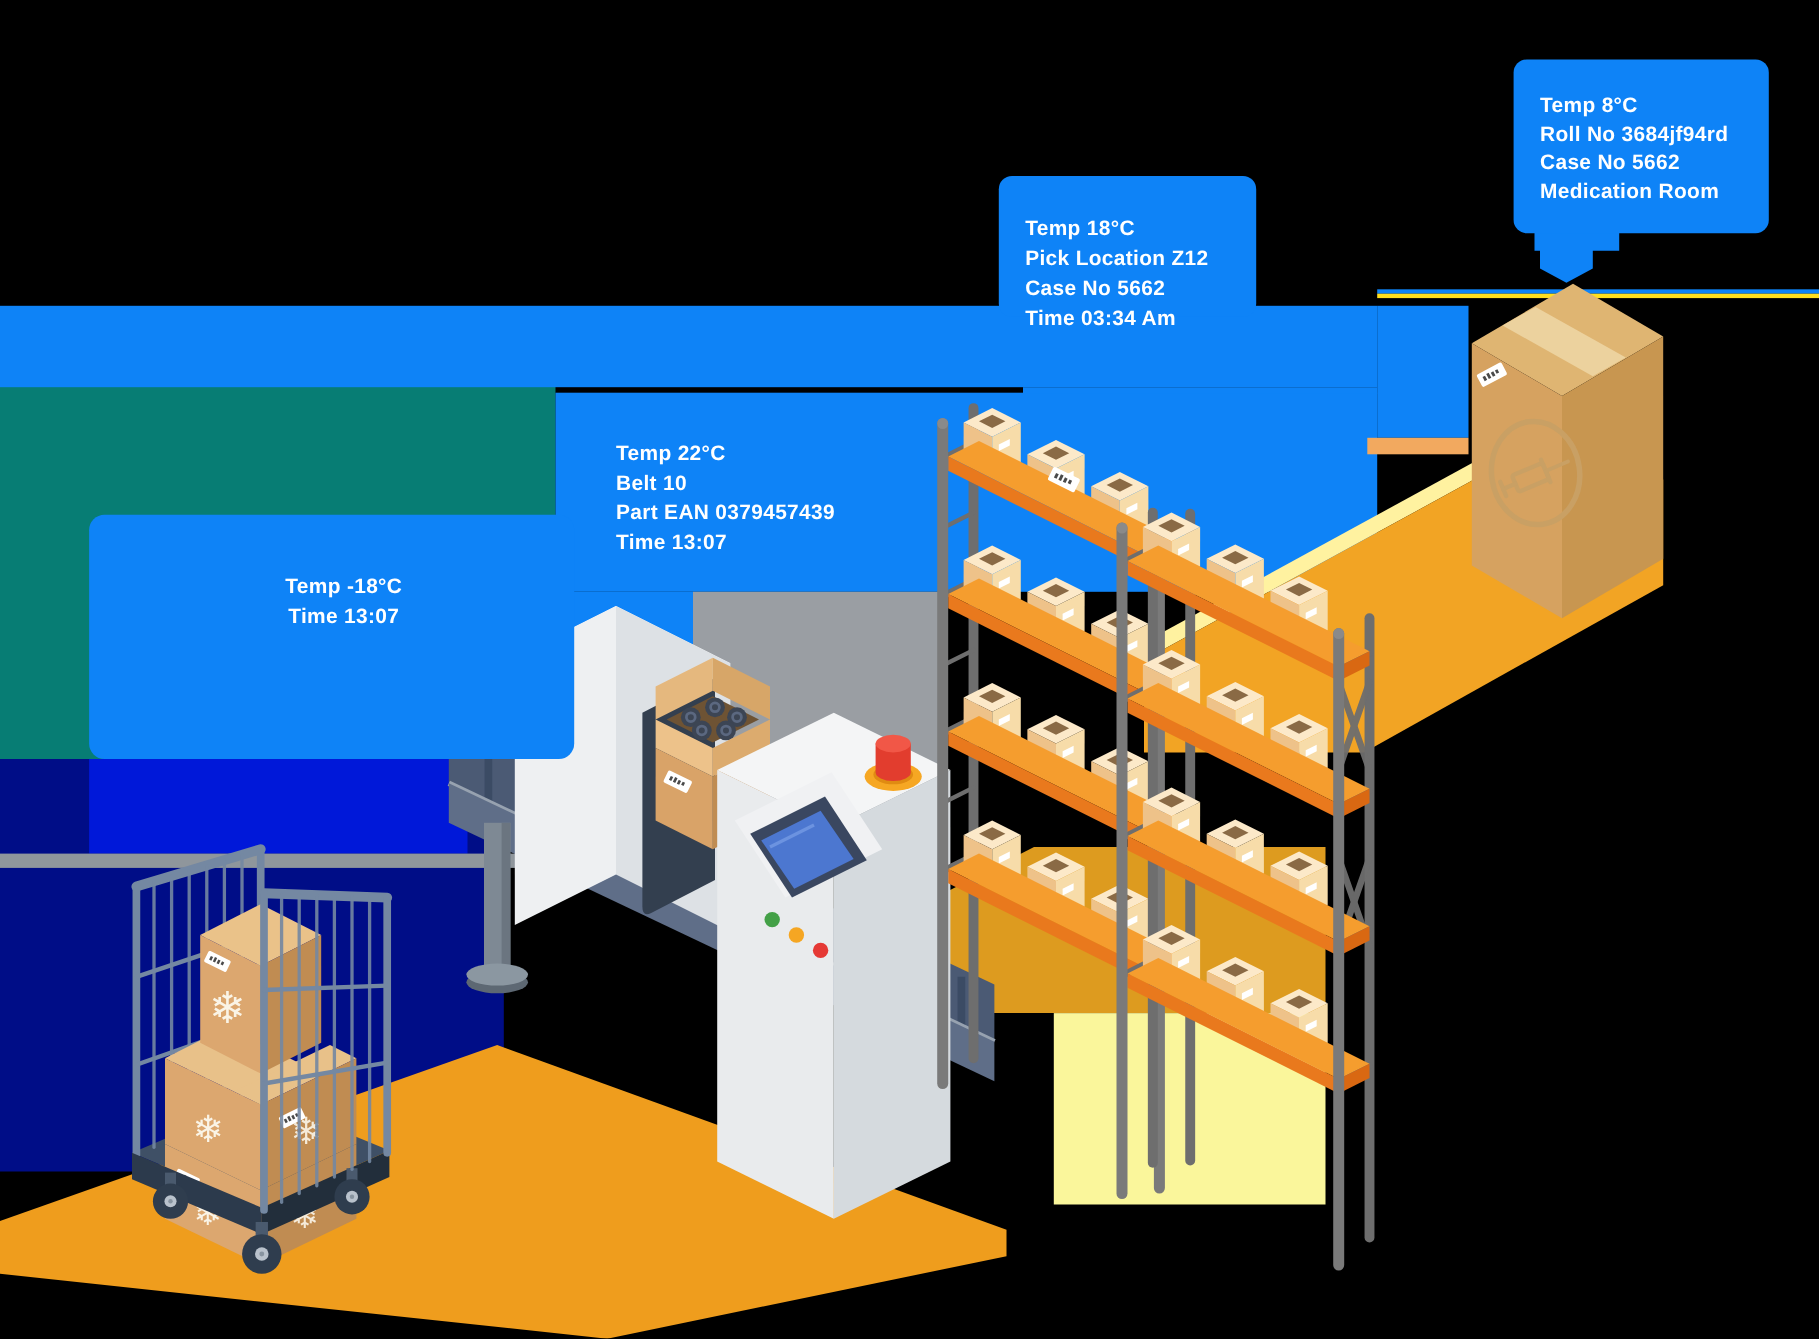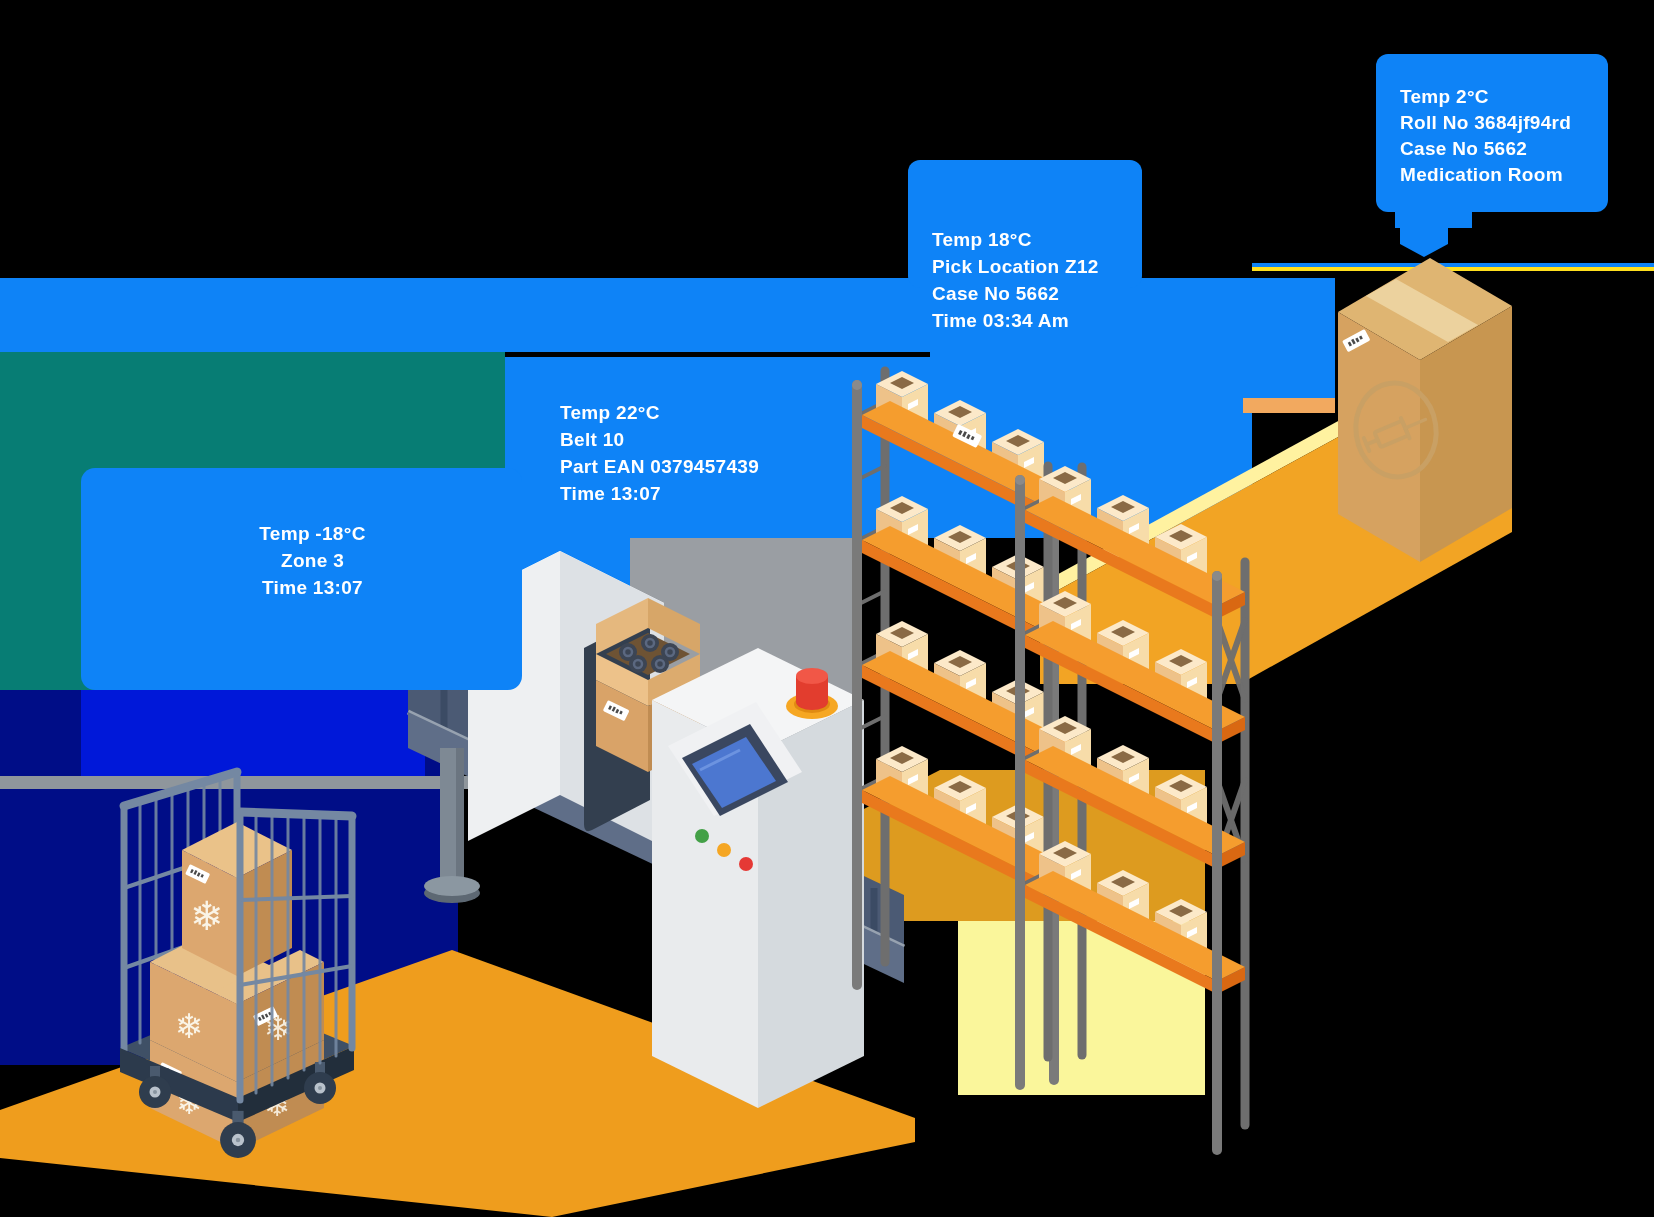--- a/index.html
+++ b/index.html
@@ -5,21 +5,21 @@
   html,body{margin:0;padding:0;background:#000;}
   #stage{position:relative;width:1654px;height:1217px;background:#000;overflow:hidden;
          font-family:"Liberation Sans","DejaVu Sans",sans-serif;}
   .abs{position:absolute;}
   .callout-text{color:#fff;font-weight:bold;font-size:19px;line-height:27px;letter-spacing:.3px;white-space:nowrap;}
   .callout-text span{display:block;}
   #callout-roll-cage{left:81px;top:468px;width:441px;height:222px;border-radius:14px;background:#0e83f7;}
   #callout-roll-cage .callout-text{padding:52px 0 0 22px;text-align:center;}
   #callout-conveyor{left:549px;top:399px;margin-left:11px;}
   #callout-shelves{left:908px;top:160px;width:234px;height:128px;border-radius:12px;background:#0e83f7;}
-  #callout-shelves .callout-text{padding:35px 16px 0 24px;margin-top:31px;}
+  #callout-shelves .callout-text{padding:35px 16px 0 24px;}
   #callout-box{left:1376px;top:54px;width:232px;height:158px;border-radius:12px;background:#0e83f7;}
   #callout-box .callout-text{padding:30px 0 0 24px;line-height:26px;}
   svg text.snow{font-family:"DejaVu Sans",sans-serif;}
 </style>
 </head>
 <body>
 
 <div id="stage">
 
   <div class="abs" style="left:0;top:347px;width:505px;height:343px;background:#077d74;"></div>
@@ -310,21 +310,20 @@
       </g>
       <use href="#lab" transform="translate(1342,341) rotate(-28) scale(0.85)"></use>
     </g>
 
     <polygon points="1395,206 1472,206 1472,228 1448,228 1448,244 1424,257 1400,244 1400,228 1395,228" fill="#0e83f7"></polygon>
   </svg>
 
   <div id="callout-roll-cage" class="abs">
     <div class="callout-text">
       <span>Temp -18°C</span>
-      <span>Zone 3</span>
       <span>Time 13:07</span>
     </div>
   </div>
 
   <div id="callout-conveyor" class="abs">
     <div class="callout-text">
       <span>Temp 22°C</span>
       <span>Belt 10</span>
       <span>Part EAN 0379457439</span>
       <span>Time 13:07</span>
@@ -335,20 +334,20 @@
     <div class="callout-text">
       <span>Temp 18°C</span>
       <span>Pick Location Z12</span>
       <span>Case No 5662</span>
       <span>Time 03:34 Am</span>
     </div>
   </div>
 
   <div id="callout-box" class="abs">
     <div class="callout-text">
-      <span>Temp 2°C</span>
+      <span>Temp 8°C</span>
       <span>Roll No 3684jf94rd</span>
       <span>Case No 5662</span>
       <span>Medication Room</span>
     </div>
   </div>
 
 </div>
 
 </body></html>

